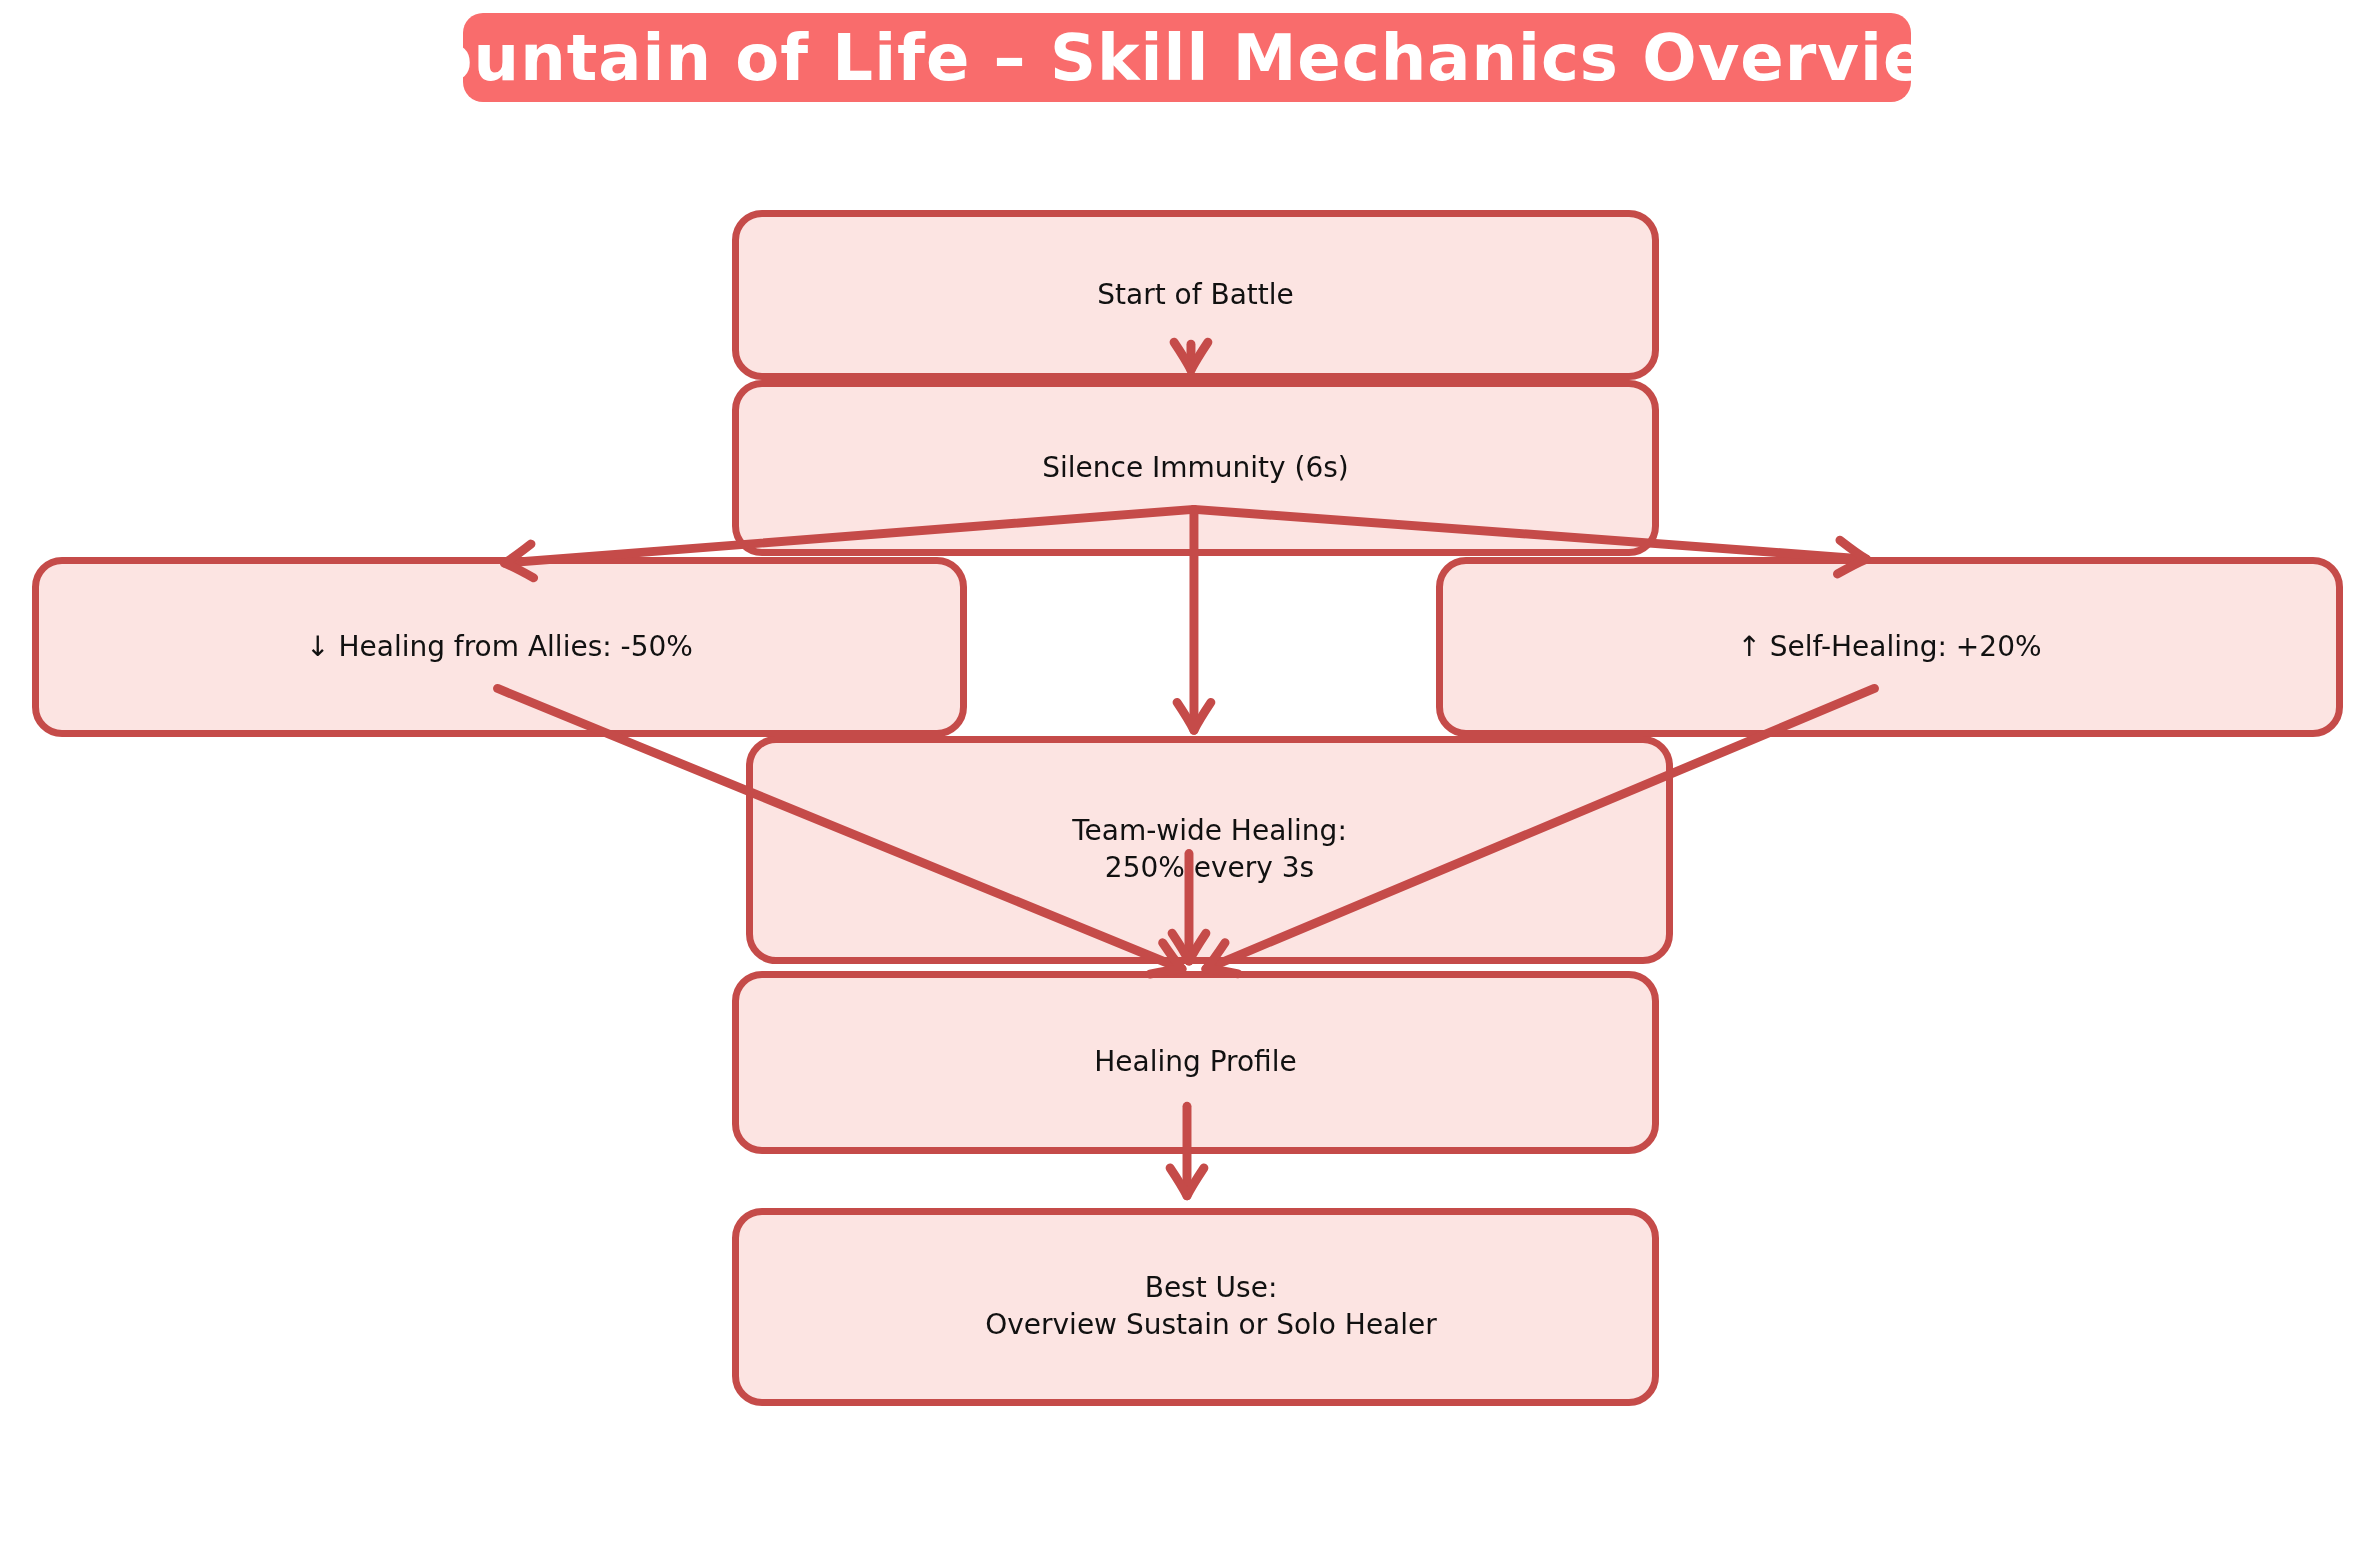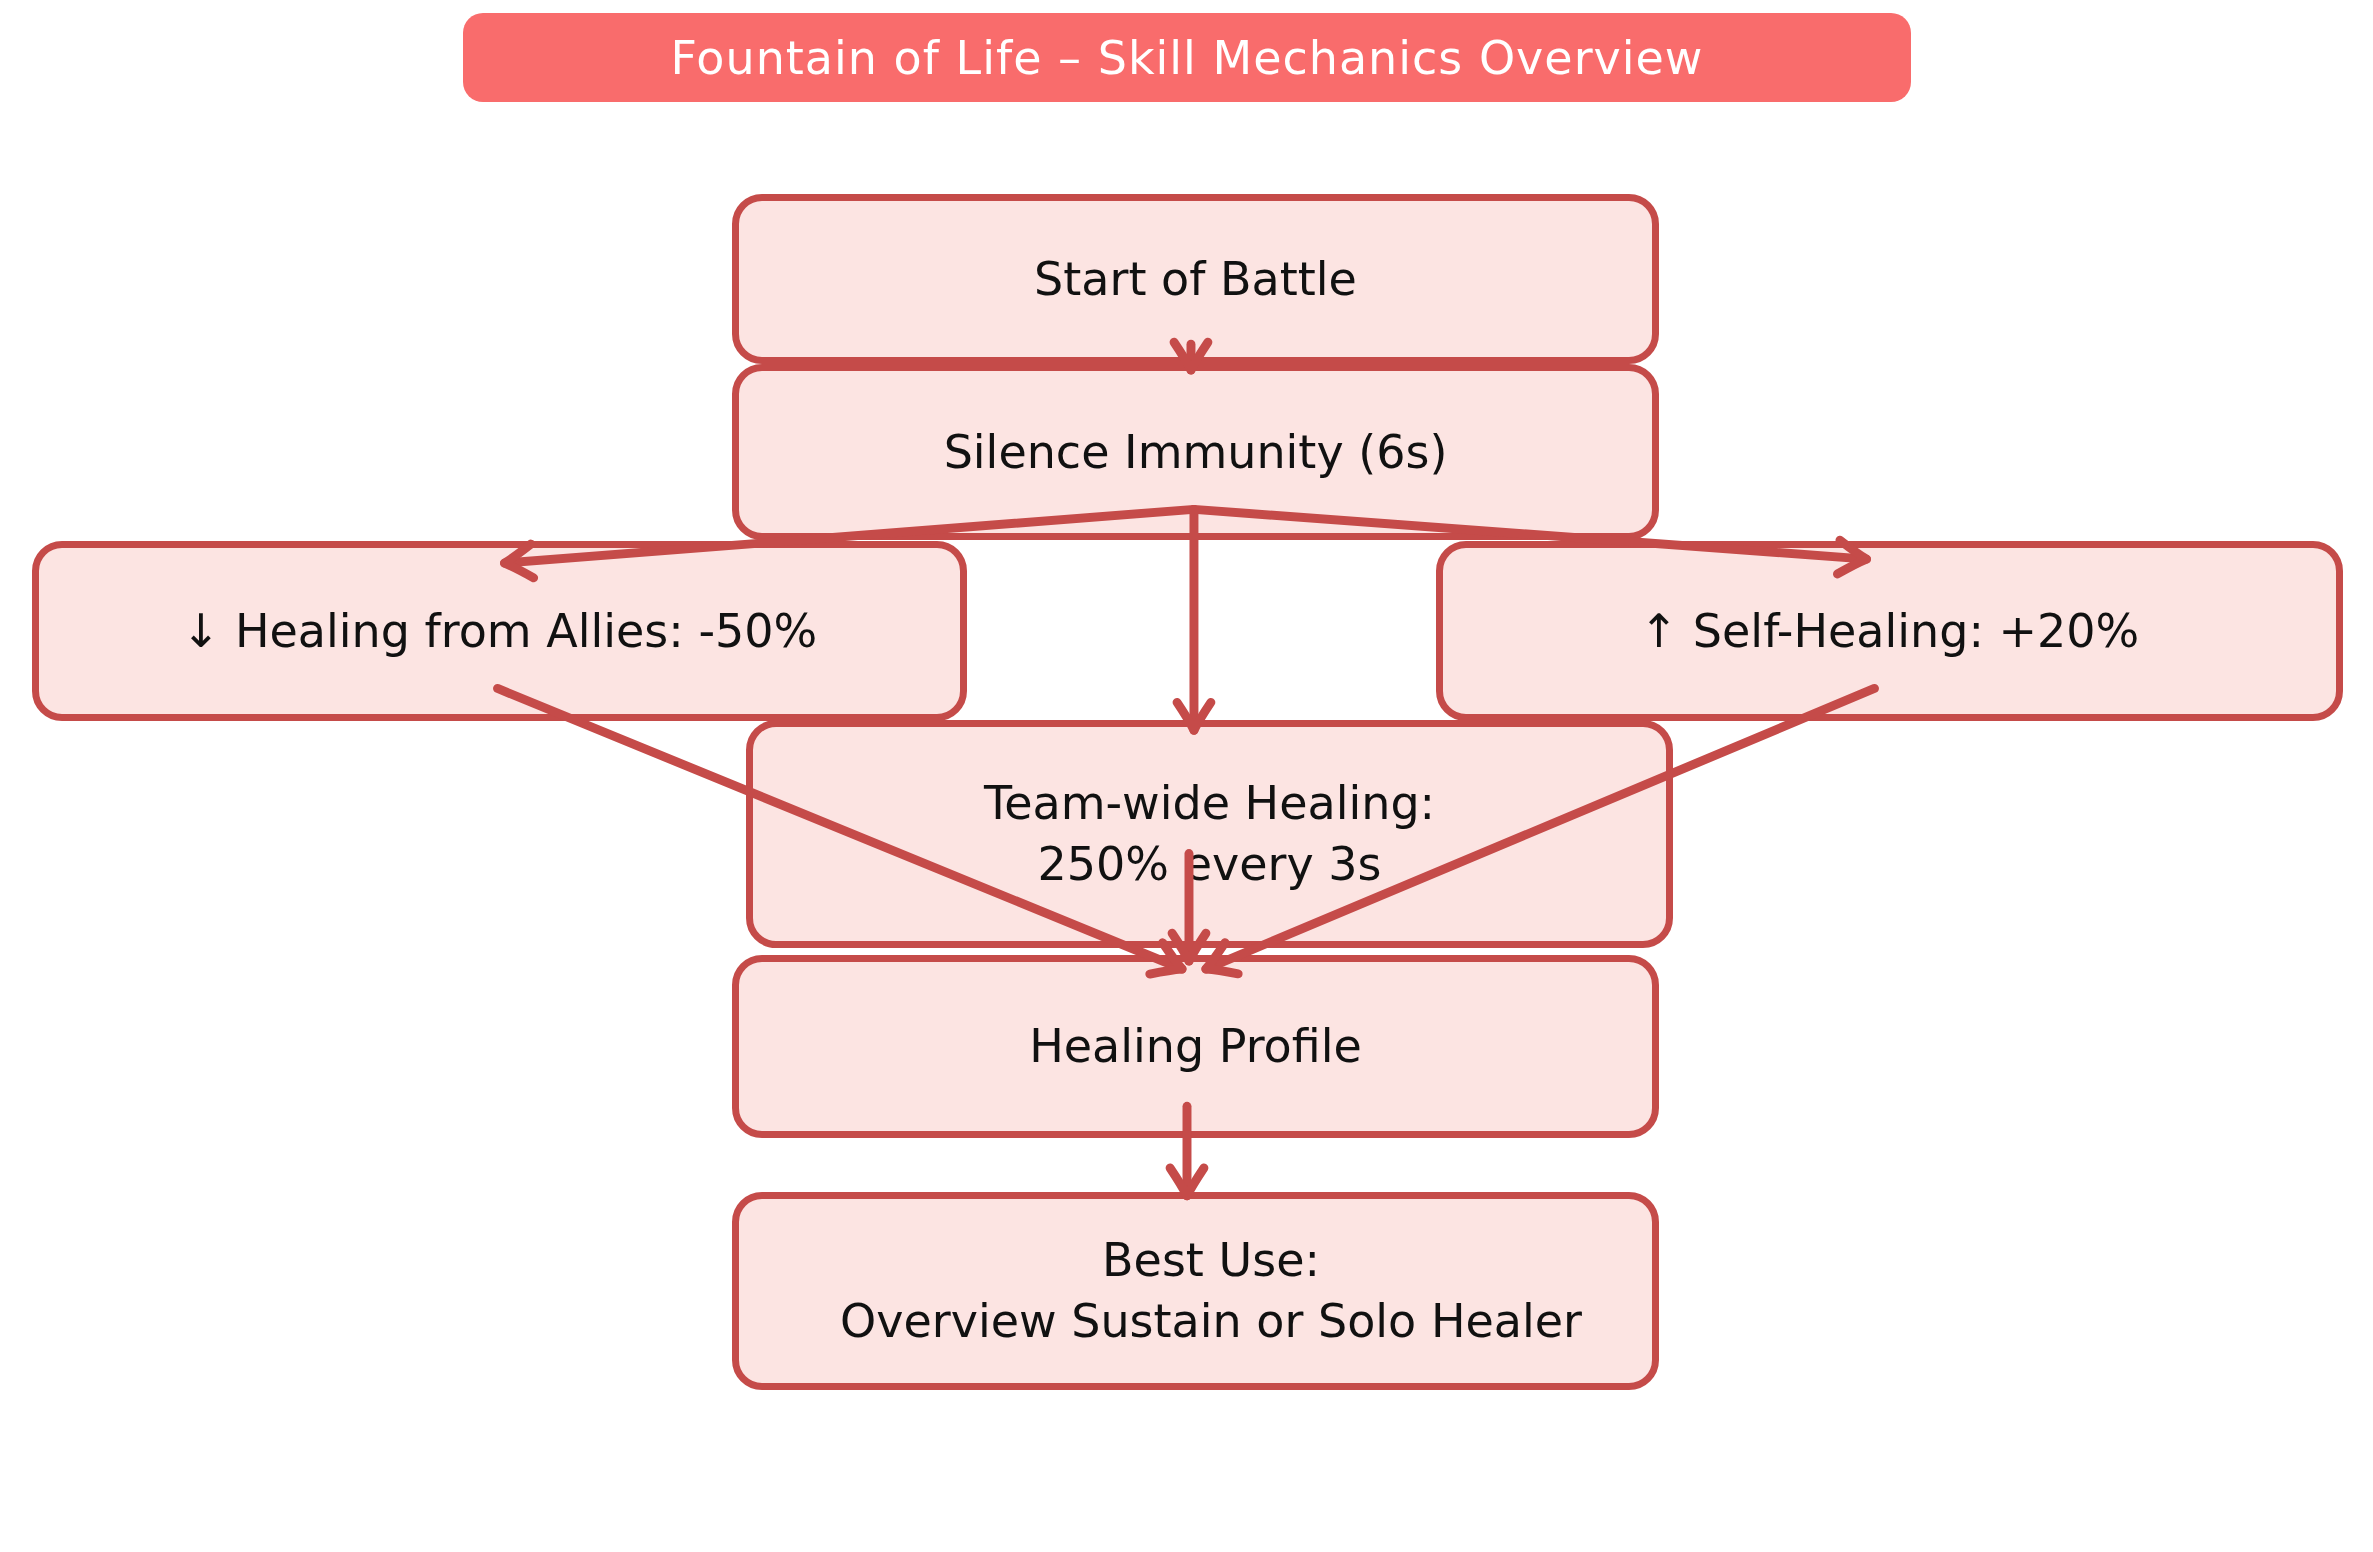--- a/index.html
+++ b/index.html
@@ -24,36 +24,37 @@
   }
   .banner {
     position: absolute;
     left: 463px; top: 13px; width: 1448px; height: 89px;
     background: var(--banner-bg);
     border-radius: 20px;
     display: flex; align-items: center; justify-content: center;
   }
   .banner span {
     color: var(--title-text);
-    font-size: 46px;
-    font-weight: normal;
+    font-size: 64px;
+    font-weight: bold;
     letter-spacing: 1px;
     white-space: nowrap;
   }
   .node {
     position: absolute;
     background: var(--box-fill);
     border: 7px solid var(--box-border);
     border-radius: 30px;
     display: flex; flex-direction: column;
     align-items: center; justify-content: center;
     text-align: center;
-    font-size: 46px;
+    font-size: 28px;
     line-height: 1.32;
     color: var(--text);
+    margin-top: 16px;
   }
   #node-start   { left: 732px;  top: 194px;  width: 927px; height: 170px; }
   #node-silence { left: 732px;  top: 364px;  width: 927px; height: 176px; }
   #node-allies  { left: 32px;   top: 541px;  width: 935px; height: 180px; align-items: center; }
   #node-self    { left: 1436px; top: 541px;  width: 907px; height: 180px; }
   #node-team    { left: 746px;  top: 720px;  width: 927px; height: 228px; }
   #node-profile { left: 732px;  top: 955px;  width: 927px; height: 183px; }
   #node-best    { left: 732px;  top: 1192px; width: 927px; height: 198px; padding-left: 31px; }
   .arrows {
     position: absolute;

